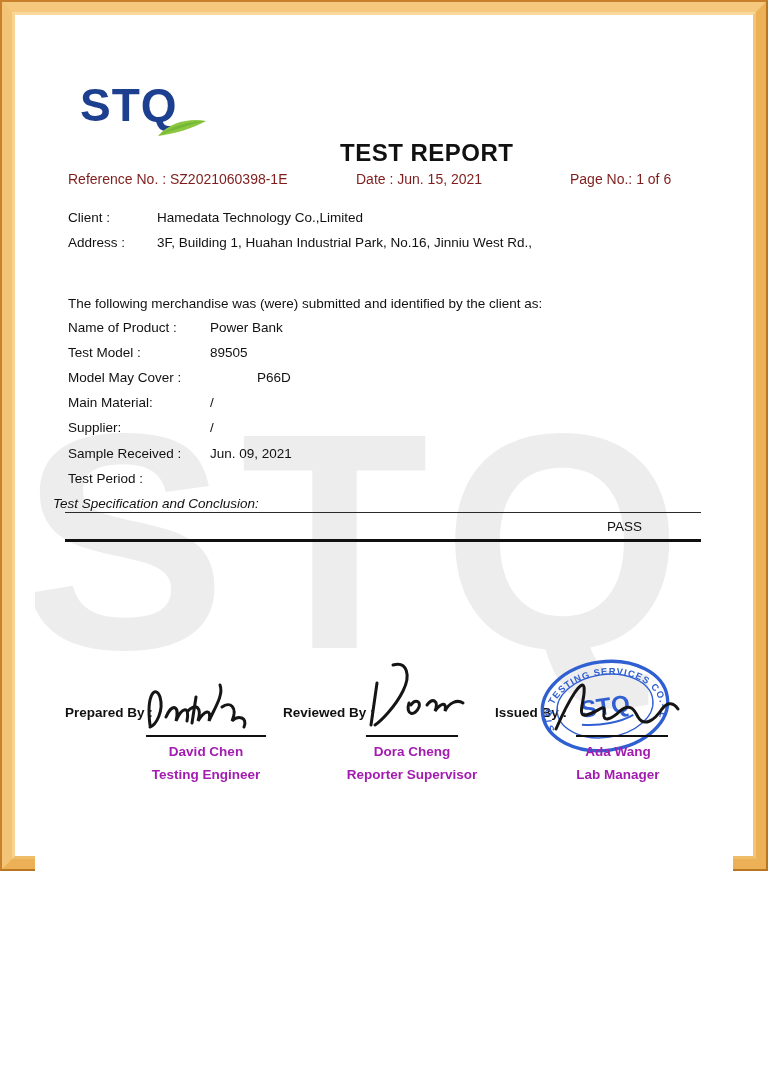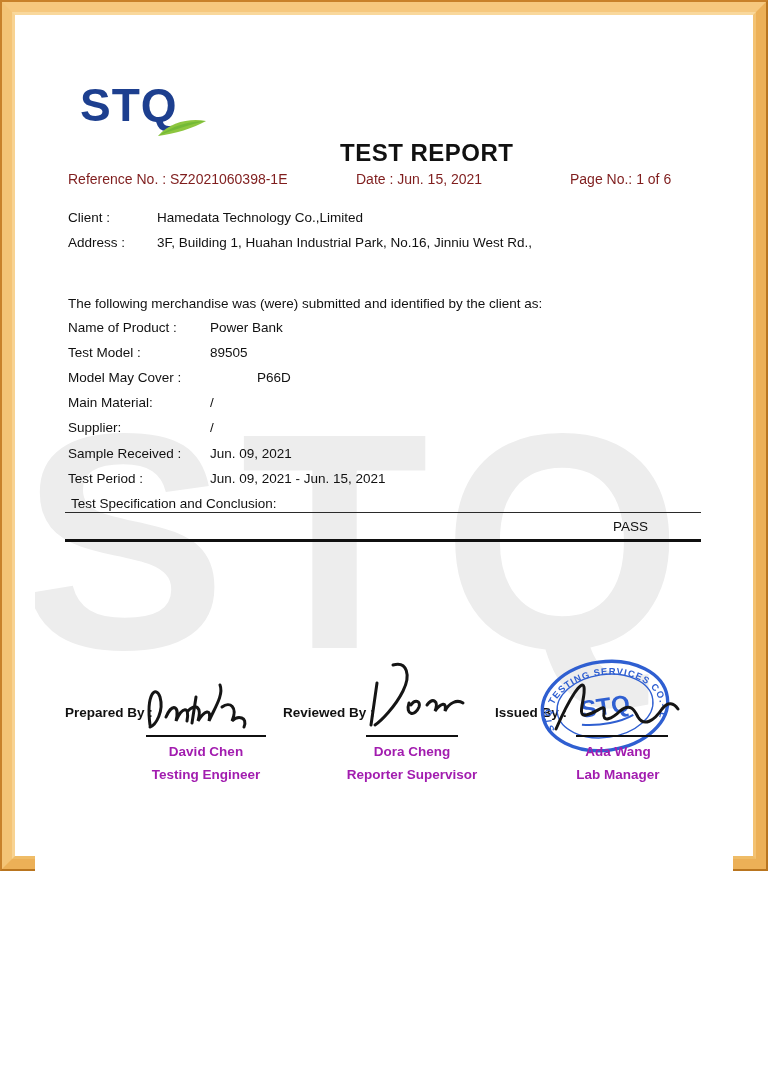--- a/index.html
+++ b/index.html
@@ -112,26 +112,25 @@
       <div class="abs t13" style="left:33px;  top:358px;">Main Material:</div>
       <div class="abs t13" style="left:175px; top:358px;">/</div>
 
       <div class="abs t13" style="left:33px;  top:383px;">Supplier:</div>
       <div class="abs t13" style="left:175px; top:383px;">/</div>
 
       <div class="abs t13" style="left:33px;  top:409px;">Sample Received :</div>
       <div class="abs t13" style="left:175px; top:409px;">Jun. 09, 2021</div>
 
       <div class="abs t13" style="left:33px;  top:434px;">Test Period :</div>
-      <div class="abs t13" style="left:175px; top:434px;">Jun. 09, 2021 - Jun. 15, 2021</div>
 
-      <div class="abs t13" style="left:36px; top:459px;">Test Specification and Conclusion:</div>
+      <div class="abs t13" style="left:18px; top:459px;font-style:italic;">Test Specification and Conclusion:</div>
 
       <div class="abs rule-thin" style="left:30px; top:477px; width:636px;"></div>
-      <div class="abs t13" style="left:572px; top:482px; font-weight:500;margin-left:6px;">PASS</div>
+      <div class="abs t13" style="left:572px; top:482px; font-weight:500;">PASS</div>
       <div class="abs rule-thick" style="left:30px; top:504px; width:636px;"></div>
 
       <div class="abs sig-label" style="left:30px;  top:670px;">Prepared By :</div>
       <div class="abs sig-label" style="left:248px; top:670px;">Reviewed By :</div>
       <div class="abs sig-label" style="left:460px; top:670px;">Issued By :</div>
 
       <div class="abs stamp-wrap" style="left:503px; top:622px; width:134px; height:98px;">
         <svg width="134" height="98" viewBox="0 0 200 146">
           <ellipse cx="100" cy="73" rx="94" ry="66" fill="none" stroke="#2f5fd1" stroke-width="5"></ellipse>
           <ellipse cx="100" cy="73" rx="72" ry="47" fill="none" stroke="#2f5fd1" stroke-width="2"></ellipse>

